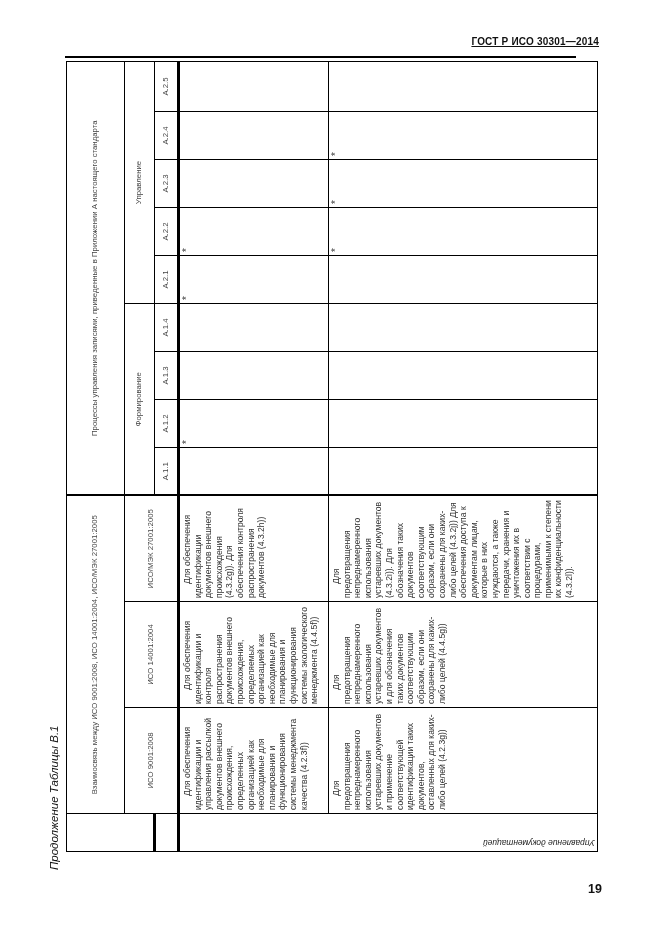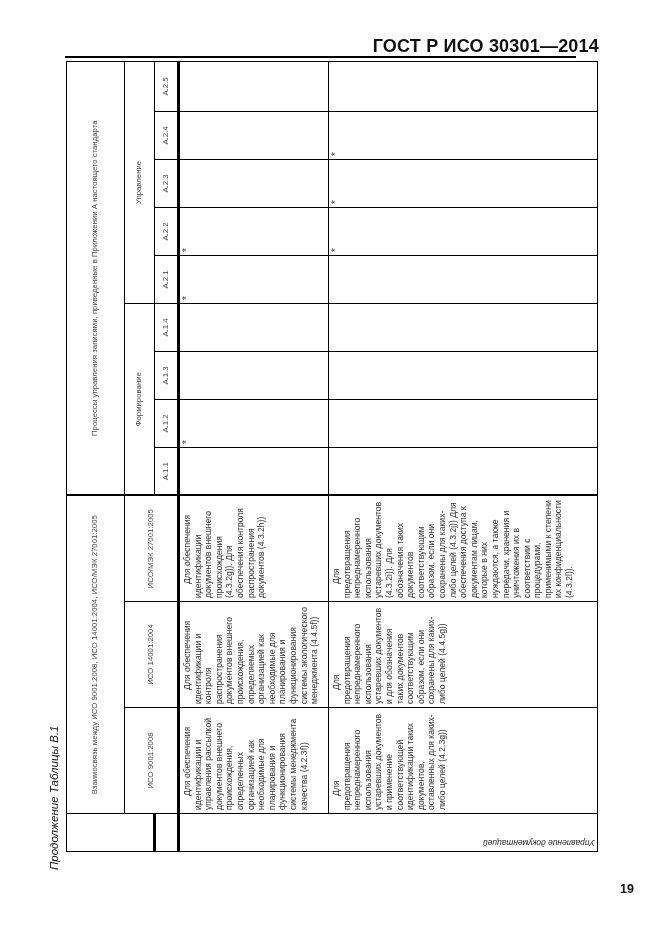--- a/index.html
+++ b/index.html
@@ -1,19 +1,19 @@
 <!DOCTYPE html>
 <html><head>
 <meta charset="utf-8">
 <style>
   html,body{margin:0;padding:0;background:#fff;}
   body{width:661px;height:936px;position:relative;overflow:hidden;font-family:"Liberation Sans",sans-serif;color:#111;}
-  .hdr{position:absolute;right:62px;top:36px;font-weight:bold;font-size:18px;letter-spacing:0.2px;}
+  .hdr{position:absolute;right:62px;top:36px;font-weight:bold;font-size:10px;letter-spacing:0.2px;text-decoration:underline;}
   .hdr-line{position:absolute;left:65px;right:85px;top:56px;height:0;border-top:2px solid #000;}
-  .pageno{position:absolute;left:620px;top:882px;font-weight:bold;font-size:12.5px;}
+  .pageno{position:absolute;left:588px;top:882px;font-weight:bold;font-size:12.5px;}
   .caption{position:absolute;left:48px;top:870px;transform-origin:0 0;transform:rotate(-90deg);font-style:italic;font-size:11.5px;white-space:nowrap;}
   .rot{position:absolute;left:66px;top:852px;width:790px;height:532px;transform-origin:0 0;transform:rotate(-90deg);}
   table{border-collapse:collapse;width:790px;height:532px;table-layout:fixed;font-size:8.6px;line-height:10.6px;color:#333;}
   td{border:1px solid #000;vertical-align:top;padding:2px 3px;}
   .center{text-align:center;vertical-align:middle;}
   .sm{font-size:7.8px;color:#444;}
   .thick-b{border-bottom:3px solid #000;}
   .thick-l{border-left:2px solid #000;}
   .cell-text{text-indent:14px;}
   .star{font-size:10px;line-height:10px;}

